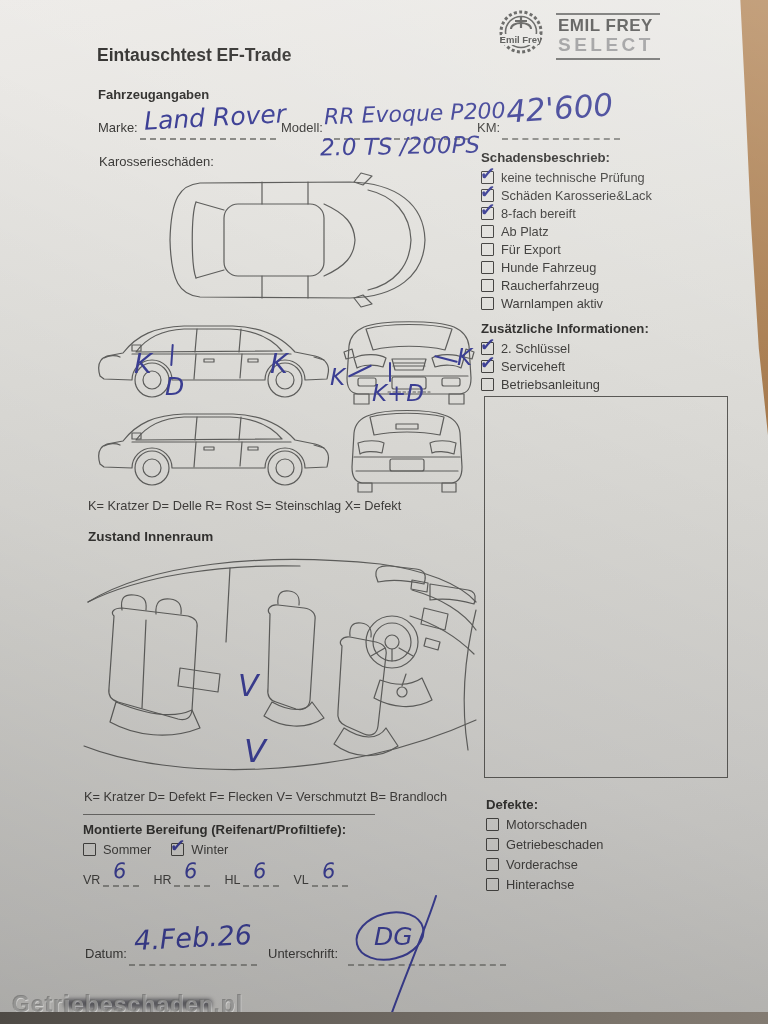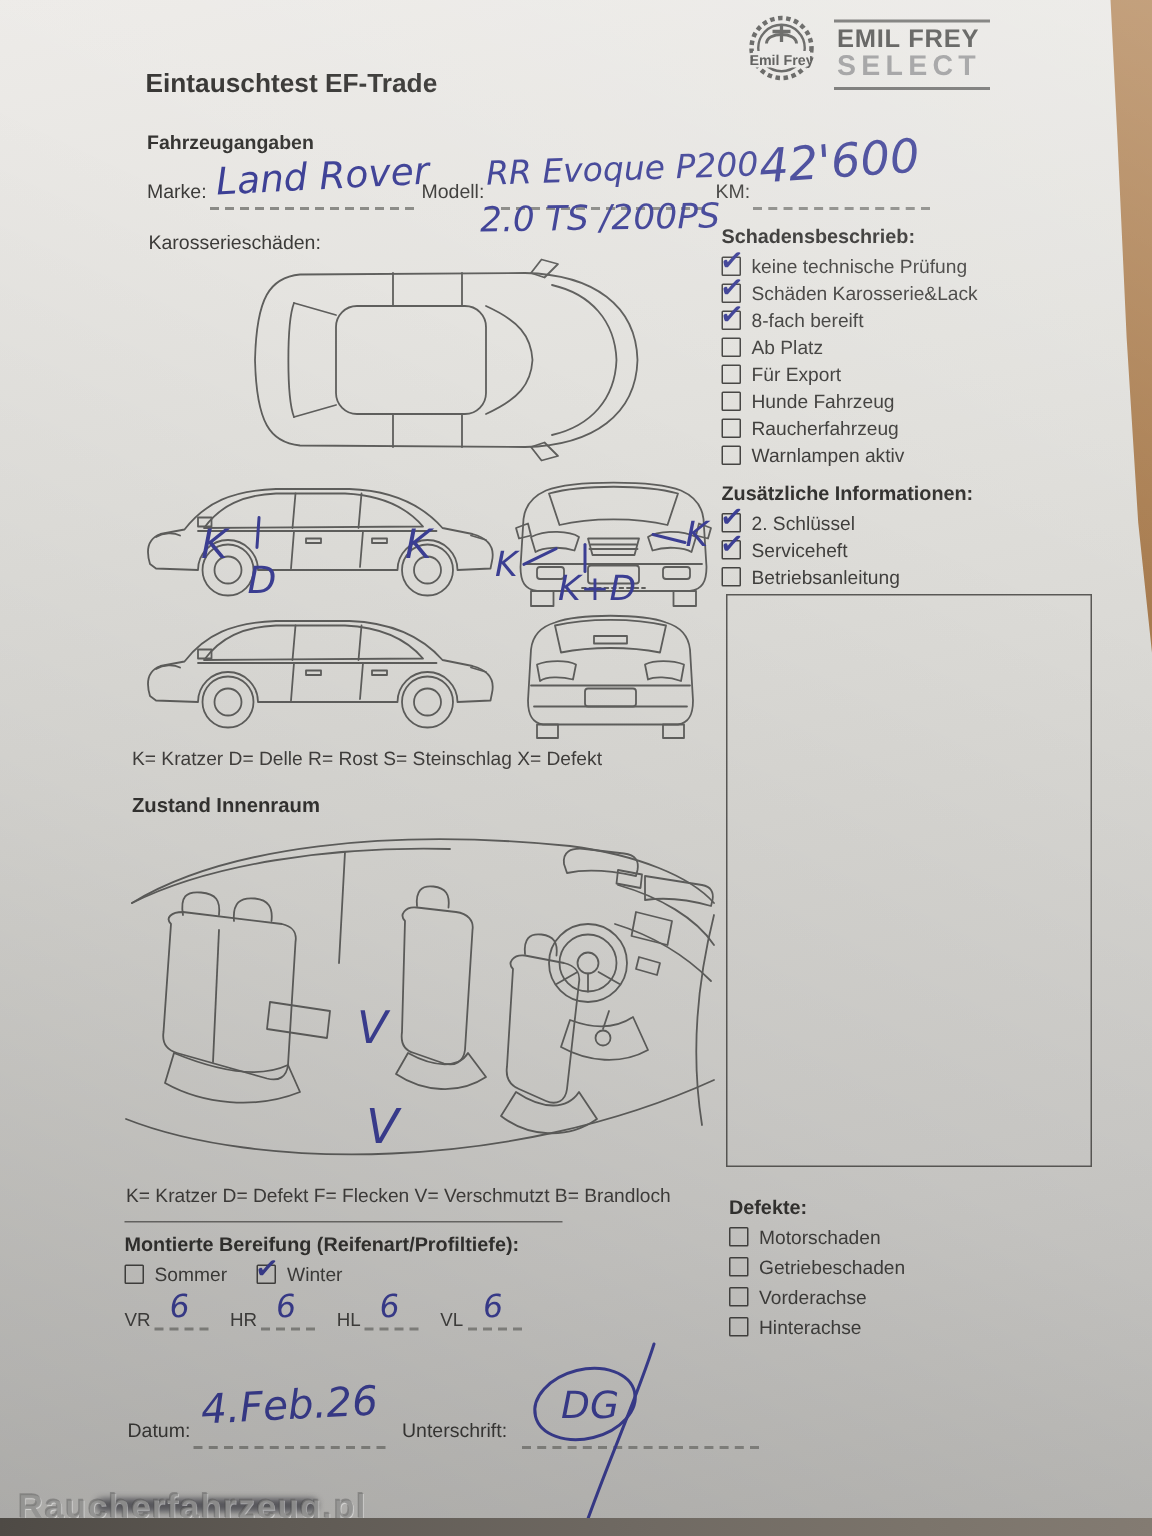--- a/index.html
+++ b/index.html
@@ -373,15 +373,15 @@
     <svg class="abs" style="left:338px;top:892px;" width="140" height="128" viewBox="0 0 140 128">
       <ellipse cx="52" cy="44" rx="34" ry="23" transform="rotate(-14 52 44)" class="ink-line"></ellipse>
       <text x="36" y="53" class="sig-text">DG</text>
       <path d="M98,4 C88,36 66,86 52,126" class="ink-line"></path>
     </svg>
 
   </div>
 
   <div id="shade"></div>
   <div id="smudge"></div>
-  <div id="watermark">Raucherfahrzeug.pl</div>
+  <div id="watermark">Getriebeschaden.pl</div>
   <div id="bottom-band"></div>
 </div>
 
 </body></html>

